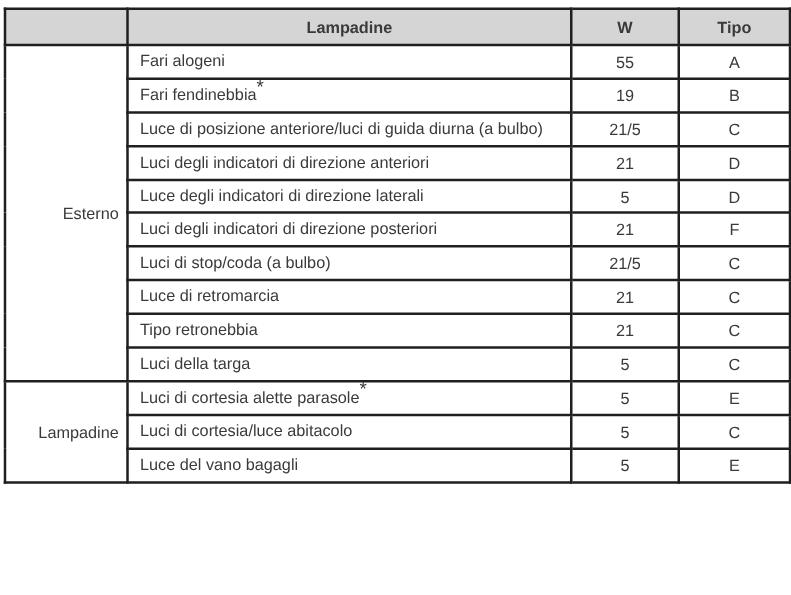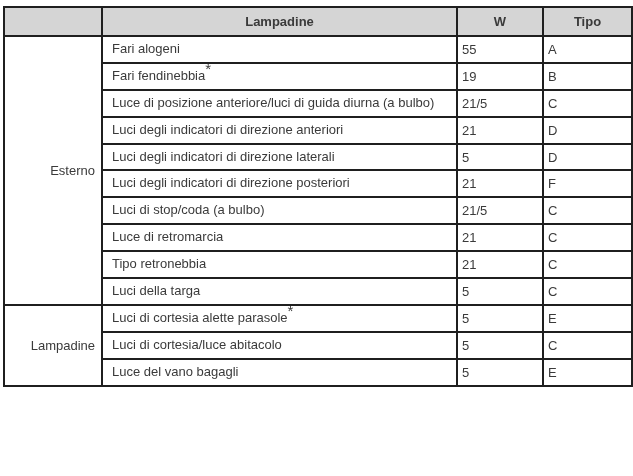--- a/index.html
+++ b/index.html
@@ -38,20 +38,21 @@
     text-align:right;
     padding:2px 6px;
   }
   td.name{
     text-align:left;
     padding:4px 9px;
     height:22px;
     line-height:1.3;
   }
   td.num{
+    text-align:center;
     padding:2px 4px;
   }
   tr.sec-abitacolo td{height:17px;margin-left:35px;}
   sup.ast{
     font-size:15px;
     line-height:0;
     position:relative;
     top:-1px;
     vertical-align:super;
   }
@@ -91,21 +92,21 @@
           <td class="name">Luce di posizione anteriore/luci di guida diurna (a bulbo)</td>
           <td class="num">21/5</td>
           <td class="num">C</td>
         </tr>
         <tr>
           <td class="name">Luci degli indicatori di direzione anteriori</td>
           <td class="num">21</td>
           <td class="num">D</td>
         </tr>
         <tr>
-          <td class="name">Luci degli indicatori di direzione laterali</td>
+          <td class="name">Luce degli indicatori di direzione laterali</td>
           <td class="num">5</td>
           <td class="num">D</td>
         </tr>
         <tr>
           <td class="name">Luci degli indicatori di direzione posteriori</td>
           <td class="num">21</td>
           <td class="num">F</td>
         </tr>
         <tr>
           <td class="name">Luci di stop/coda (a bulbo)</td>

